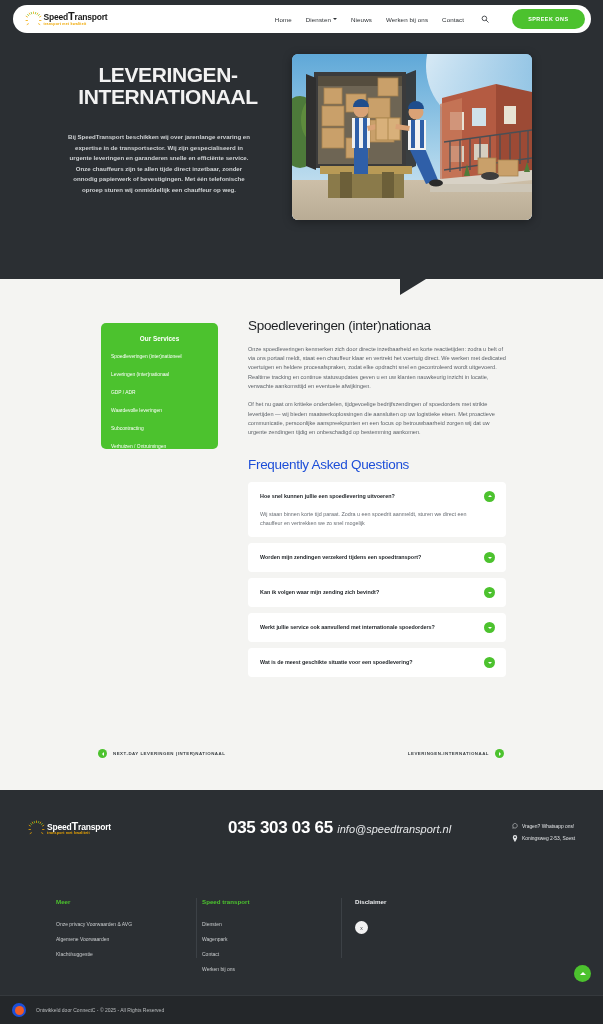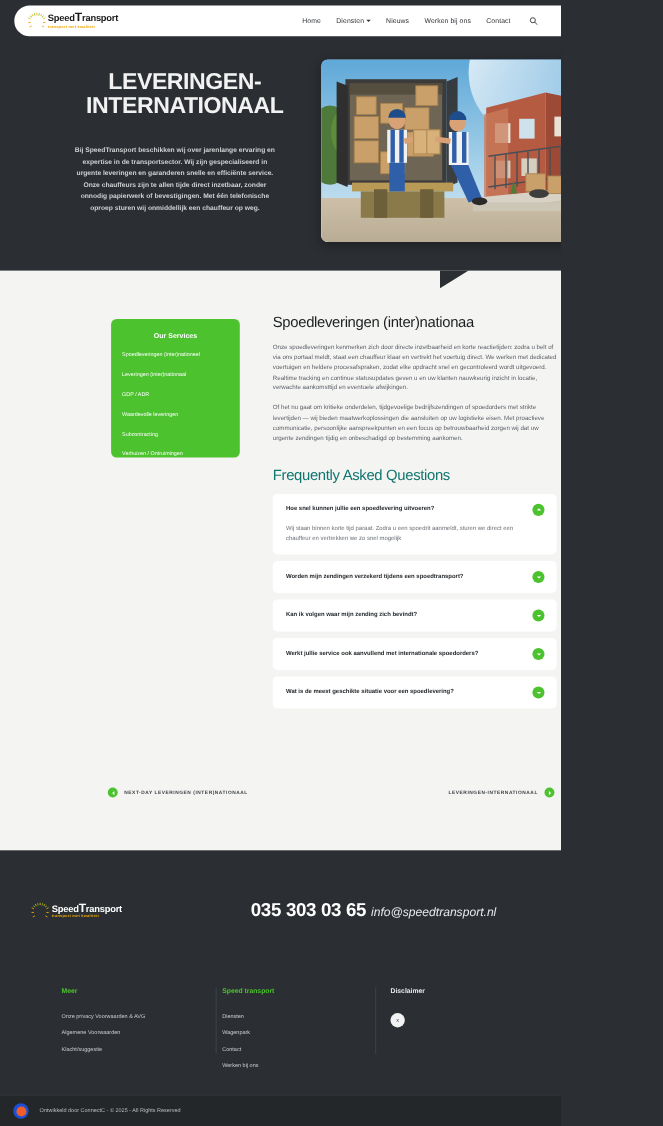--- a/index.html
+++ b/index.html
@@ -6,21 +6,21 @@
   * { box-sizing: border-box; margin: 0; padding: 0; }
   html, body {
     width: 603px;
     height: 1024px;
     overflow: hidden;
     font-family: "Liberation Sans", sans-serif;
     background: #2b2f33;
   }
   .page {
     position: relative;
-    width: 510px;
+    width: 603px;
     height: 1024px;
     background: #2b2f33;
     overflow: hidden;
   }
 
   
   .header-wrap {
     position: absolute;
     top: 0; left: 0;
     width: 603px;
@@ -154,21 +154,21 @@
     border-radius: 6px;
     overflow: hidden;
     box-shadow: 0 2px 10px rgba(0,0,0,0.35);
     background: linear-gradient(#8fc5e8, #cfe4f2);
   }
   .hero-img svg { display: block; }
 
   
   .light-section {
     position: absolute;
-    top: 246px; left: 0;
+    top: 279px; left: 0;
     width: 603px;
     height: 527px;
     background: #f4f4f2;
   }
   .notch {
     position: absolute;
     top: 0; left: 400px;
     width: 0; height: 0;
     border-top: 16px solid #2b2f33;
     border-right: 26px solid transparent;
@@ -219,21 +219,21 @@
     font-size: 5.6px;
     line-height: 9.3px;
     color: #5d6268;
   }
   .body-para + .body-para { margin-top: 9px; }
 
   .faq-title {
     margin-top: 19px;
     font-size: 13.5px;
     font-weight: 500;
-    color: #0f766e;
+    color: #1d4ed8;
     letter-spacing: -0.3px;
   }
   .faq-list { margin-top: 10px; }
   .faq-item {
     background: #ffffff;
     border-radius: 4px;
     margin-bottom: 6px;
     padding: 9px 11px 9px 12px;
     cursor: pointer;
   }

